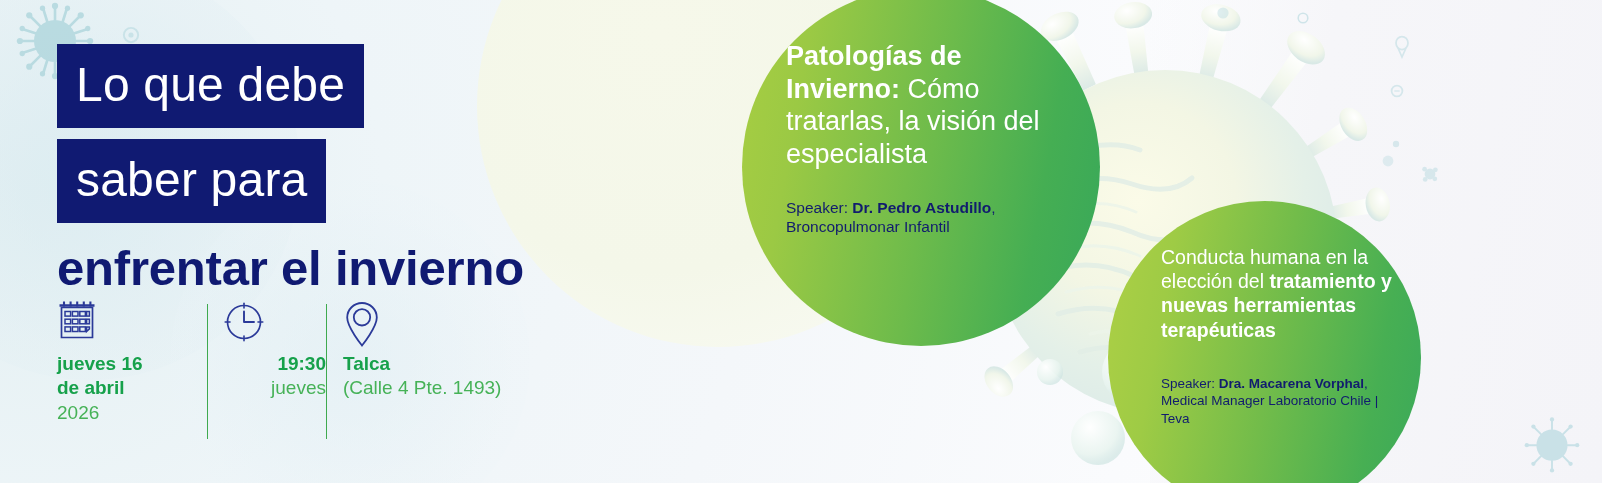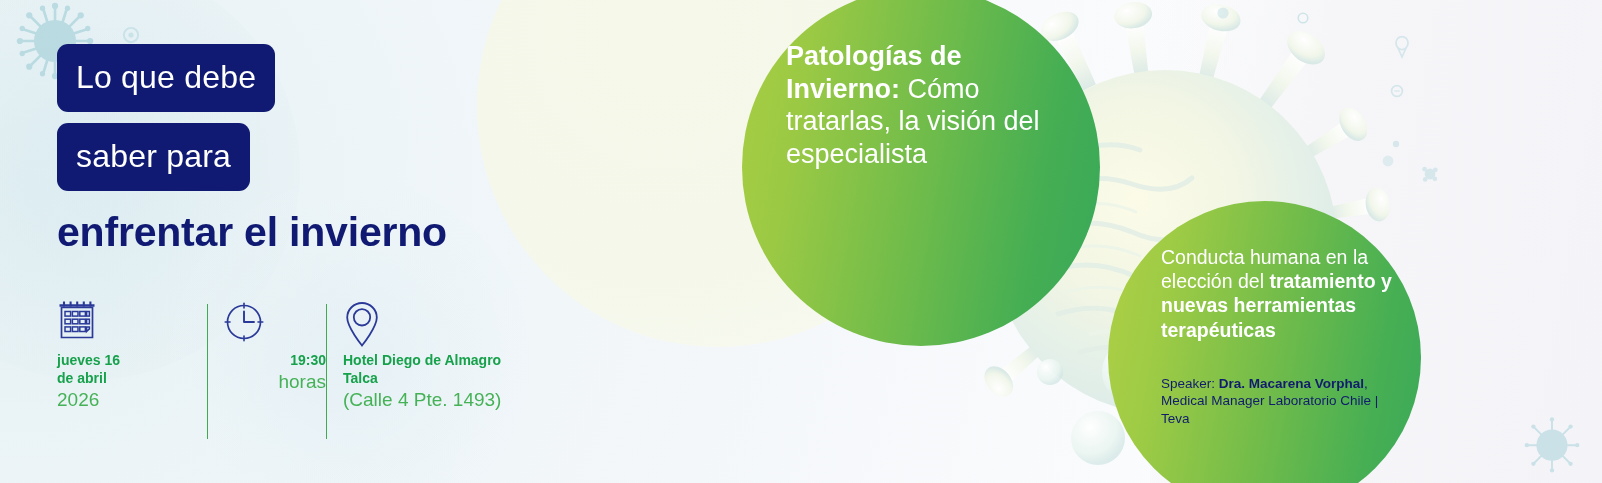--- a/index.html
+++ b/index.html
@@ -41,33 +41,32 @@
   
   .microbe{position:absolute;}
   .microbe svg{display:block;width:100%;height:100%;}
 
   
   .headline{position:absolute;left:57px;top:44px;}
   .hl-box{
     display:inline-block;
     background:#101a72;
     color:#ffffff;
-    font-size:32px;
+    font-size:48px;
     font-weight:400;
     letter-spacing:.2px;
     line-height:1;
     padding:17px 19px 19px 19px;
     white-space:nowrap;
-    border-radius:11px;
   }
   .hl-row{margin-bottom:11px;}
   .hl-sub{
     margin-top:21px;
     color:#101a72;
-    font-size:41px;
+    font-size:49px;
     font-weight:700;
     letter-spacing:-.2px;
     line-height:1;
     white-space:nowrap;
   }
 
   
   .info-strip{
     position:absolute;left:57px;top:300px;
     display:flex;align-items:flex-start;
@@ -76,21 +75,21 @@
   .info-col.date{width:150px;}
   .info-col.time{width:105px;padding-left:13px;text-align:right;}
   .info-col.place{padding-left:16px;}
   .divider{
     width:1px;align-self:stretch;margin:4px 0 0 0;
     background:#3faa4f;height:135px;
   }
   .icon-wrap{height:52px;display:flex;align-items:flex-start;}
   .icon-wrap svg{display:block;}
   .info-strong{
-    color:#16a14b;font-size:14px;font-weight:700;line-height:1.28;white-space:nowrap;
+    color:#16a14b;font-size:19px;font-weight:700;line-height:1.28;white-space:nowrap;
   }
   .info-light{
     color:#46b257;font-size:19px;font-weight:400;line-height:1.28;white-space:nowrap;
   }
 
   
   .circle{position:absolute;border-radius:50%;overflow:hidden;}
   .circle-1{
     left:742px;top:-12px;width:358px;height:358px;
     background:linear-gradient(100deg,#a8ce42 0%,#9bc944 18%,#6dbb4b 52%,#45ae53 80%,#38a85a 100%);
@@ -426,43 +425,45 @@
           <g stroke-width="1.6" stroke-linecap="round">
             <line x1="23" y1="3.2" x2="23" y2="8"></line>
             <line x1="23" y1="36" x2="23" y2="40.8"></line>
             <line x1="4.2" y1="22" x2="9" y2="22"></line>
             <line x1="37" y1="22" x2="41.8" y2="22"></line>
           </g>
           <path d="M23,11.5 V22 H33" stroke-width="1.9" stroke-linecap="round" stroke-linejoin="round"></path>
         </svg>
       </div>
       <div class="info-strong">19:30</div>
-      <div class="info-light">horas</div>
+      <div class="info-light">jueves</div>
     </div>
 
     <div class="divider"></div>
 
     <div class="info-col place">
       <div class="icon-wrap">
         <svg width="38" height="50" viewBox="0 0 38 50" fill="none" stroke="#2b3a99" stroke-width="1.8">
           <path d="M19,3 C10.8,3 4.2,9.5 4.2,17.6 C4.2,27.5 19,45.5 19,45.5 C19,45.5 33.8,27.5 33.8,17.6 C33.8,9.5 27.2,3 19,3 Z"></path>
           <circle cx="19" cy="17.3" r="8.2"></circle>
         </svg>
       </div>
-      <div class="info-strong">Hotel Diego de Almagro</div>
       <div class="info-strong">Talca</div>
       <div class="info-light">(Calle 4 Pte. 1493)</div>
     </div>
   </div>
 
   <div class="circle circle-1">
     <div class="c-inner c1-inner">
       <div class="c-title">
         <b>Patologías de Invierno:</b><span> Cómo tratarlas, la visión del especialista</span>
       </div>
+      <div class="c-speaker c1-speaker">
+        <span>Speaker: </span><b>Dr. Pedro Astudillo</b><span>, Broncopulmonar Infantil</span>
+      </div>
     </div>
   </div>
 
   <div class="circle circle-2">
     <div class="c-inner c2-inner">
       <div class="c-title c2-title">
         <span>Conducta humana en la elección del </span><b>tratamiento y nuevas herramientas terapéuticas</b>
       </div>
       <div class="c-speaker c2-speaker">
         <span>Speaker: </span><b>Dra. Macarena Vorphal</b><span>, Medical Manager Laboratorio Chile | Teva</span>

